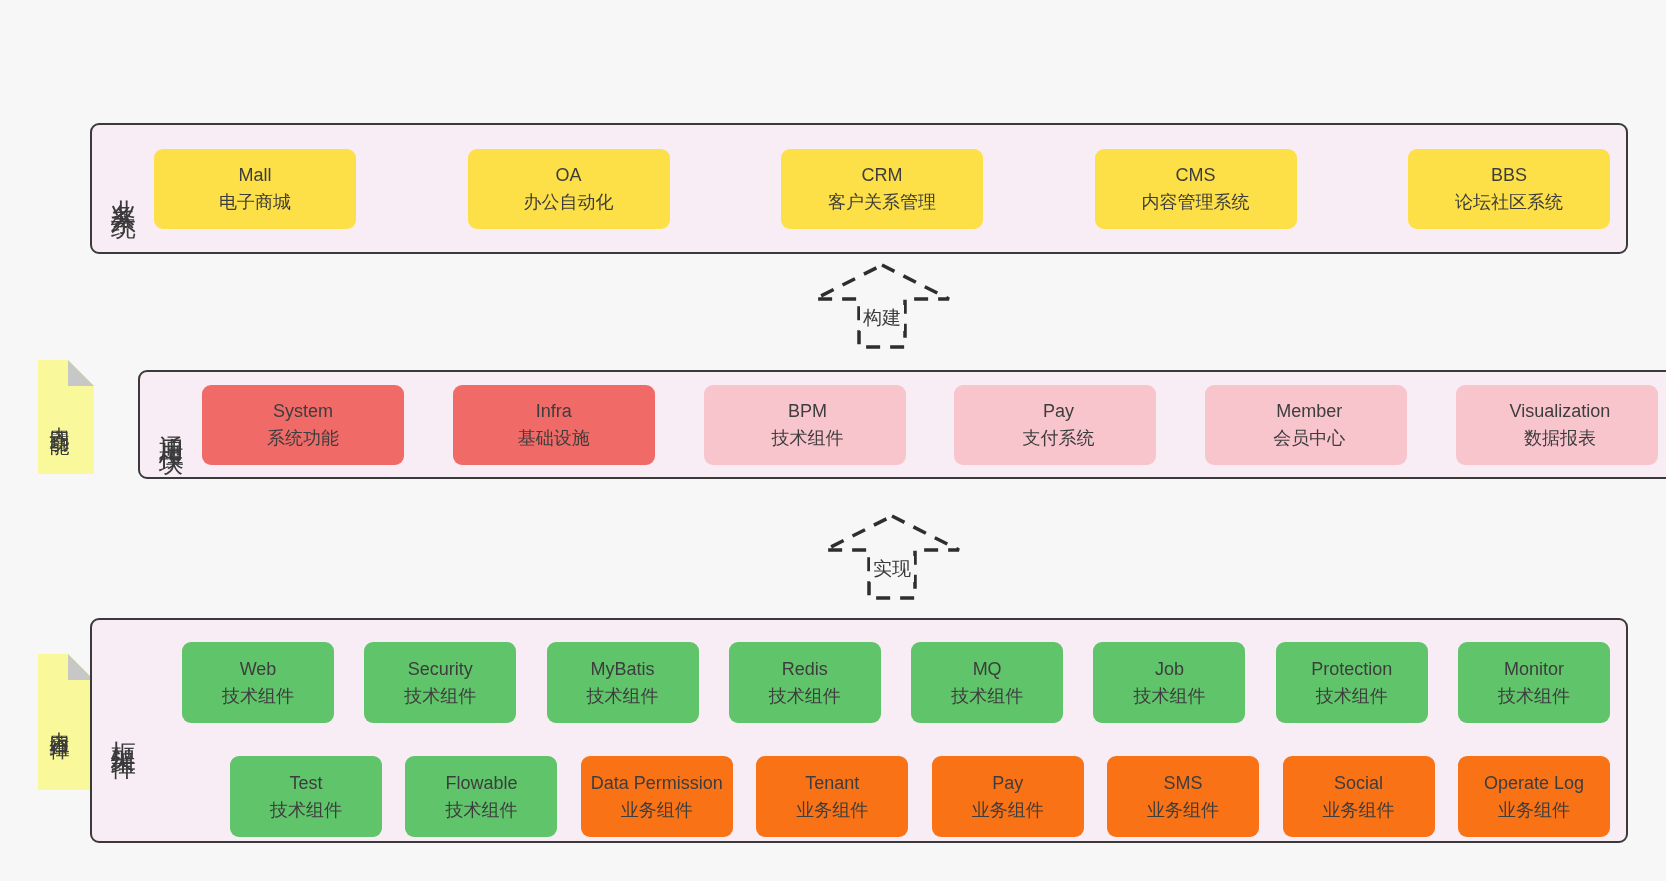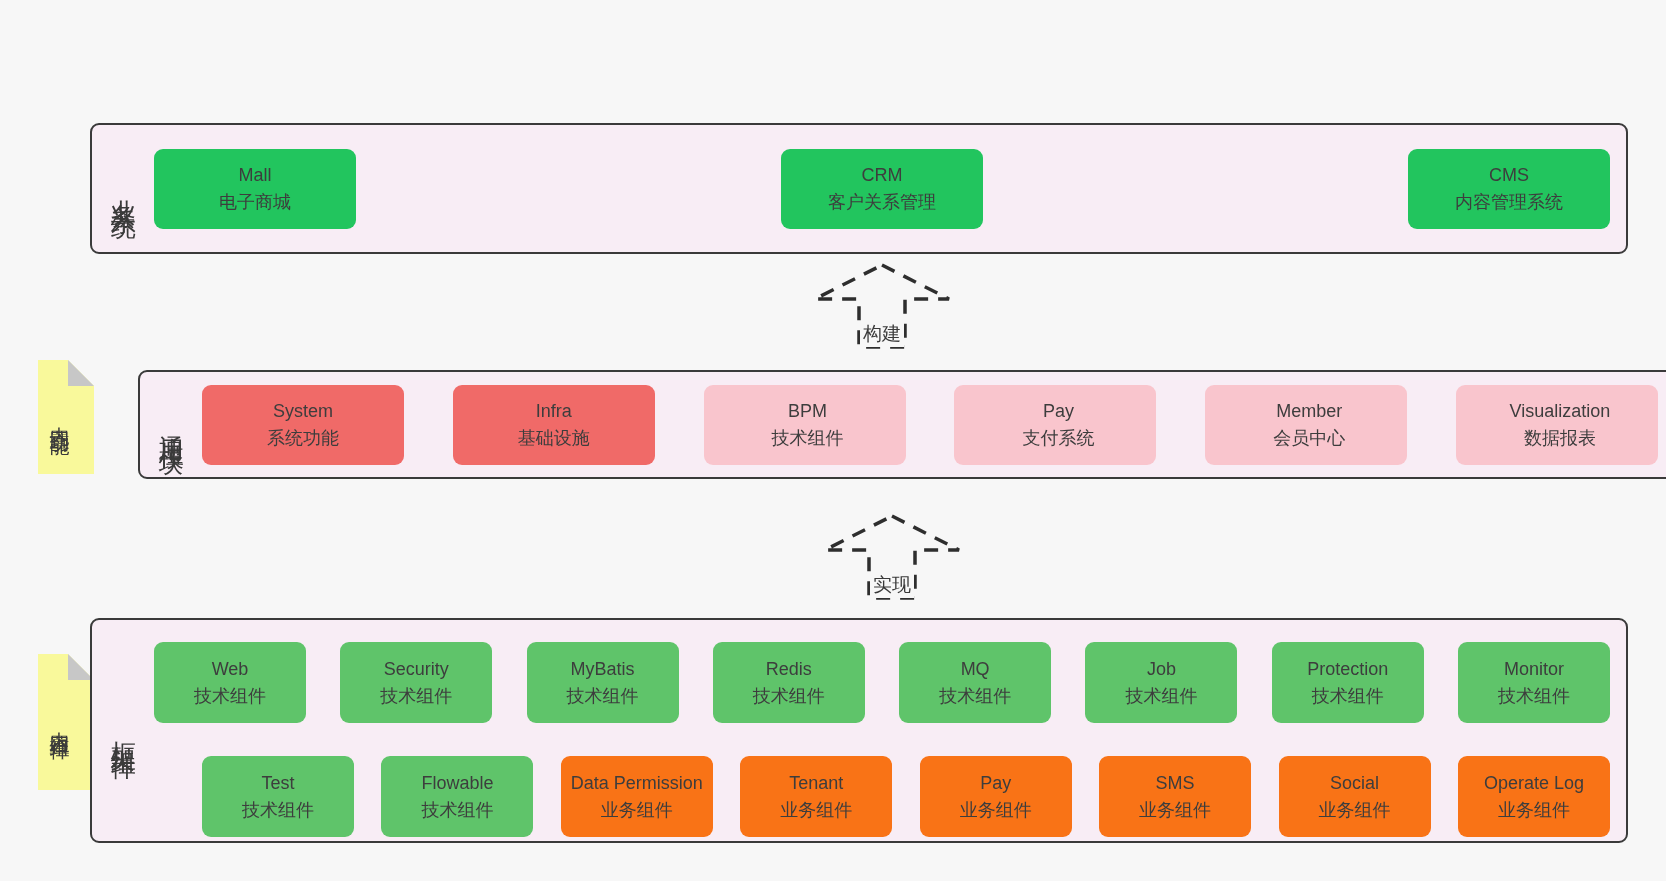--- a/index.html
+++ b/index.html
@@ -27,64 +27,72 @@
     flex:1;display:flex;flex-direction:column;justify-content:flex-start;
     gap:25px;padding:18px 16px 0 0;
   }
   .node{
     border-radius:9px;display:flex;flex-direction:column;align-items:center;
     justify-content:center;text-align:center;font-size:18px;line-height:1.48;
     color:#3d3d3d;box-sizing:border-box;padding:2px 6px;
   }
   .node-wide{width:202px;height:80px;}
   .node-small{width:152px;height:81px;}
-  .blue{background:#22c55e;}
+  .blue{background:#fde047;}
   .red{background:#f06a68;}
   .pink{background:#f9c5cd;padding-left:12px;}
   .green{background:#5fc46a;}
   .lightgreen{background:#f97316;}
   .sticky{position:absolute;width:56px;z-index:0;}
   .sticky svg{position:absolute;left:0;top:0;}
   .sticky .vtext{
     position:absolute;left:0;top:0;width:44px;height:100%;
     display:flex;align-items:center;justify-content:center;
     font-size:20px;letter-spacing:3px;
   }
   #panel-business{top:123px;height:131px;z-index:1;}
   #panel-modules{top:370px;height:109px;z-index:1;margin-left:48px;}
-  #panel-components{top:618px;height:225px;z-index:1;}
+  #panel-components{top:618px;height:225px;z-index:1;gap:28px;}
   #sticky-modules{left:38px;top:360px;height:114px;}
   #sticky-components{left:38px;top:654px;height:136px;}
   .arrow{position:absolute;width:140px;height:86px;z-index:0;}
   #arrow-build{left:812px;top:263px;}
   #arrow-implement{left:822px;top:514px;}
   .arrow-label{
-    position:absolute;left:50%;top:58px;transform:translateX(-50%);
+    position:absolute;left:50%;top:42px;transform:translateX(-50%);
     background:#f7f7f7;padding:0 3px;font-size:19px;color:#3a3a3a;white-space:nowrap;
   }
 </style>
 </head>
 <body>
 
 <div class="panel" id="panel-business">
   <div class="label-col">
     <div class="vtext">业务系统</div>
   </div>
   <div class="boxes-row">
     <div class="node node-wide blue">
       <div>Mall</div>
       <div>电子商城</div>
     </div>
     <div class="node node-wide blue">
+      <div>OA</div>
+      <div>办公自动化</div>
+    </div>
+    <div class="node node-wide blue">
       <div>CRM</div>
       <div>客户关系管理</div>
     </div>
     <div class="node node-wide blue">
       <div>CMS</div>
       <div>内容管理系统</div>
+    </div>
+    <div class="node node-wide blue">
+      <div>BBS</div>
+      <div>论坛社区系统</div>
     </div>
   </div>
 </div>
 
 <div class="arrow" id="arrow-build">
   <svg width="140" height="86" viewBox="0 0 140 86">
     <path d="M70 2 L137 36 L93 36 L93 84 L47 84 L47 36 L3 36 Z" fill="none" stroke="#2e2e2e" stroke-width="3.5" stroke-dasharray="14 10"></path>
   </svg>
   <span class="arrow-label">构建</span>
 </div>

